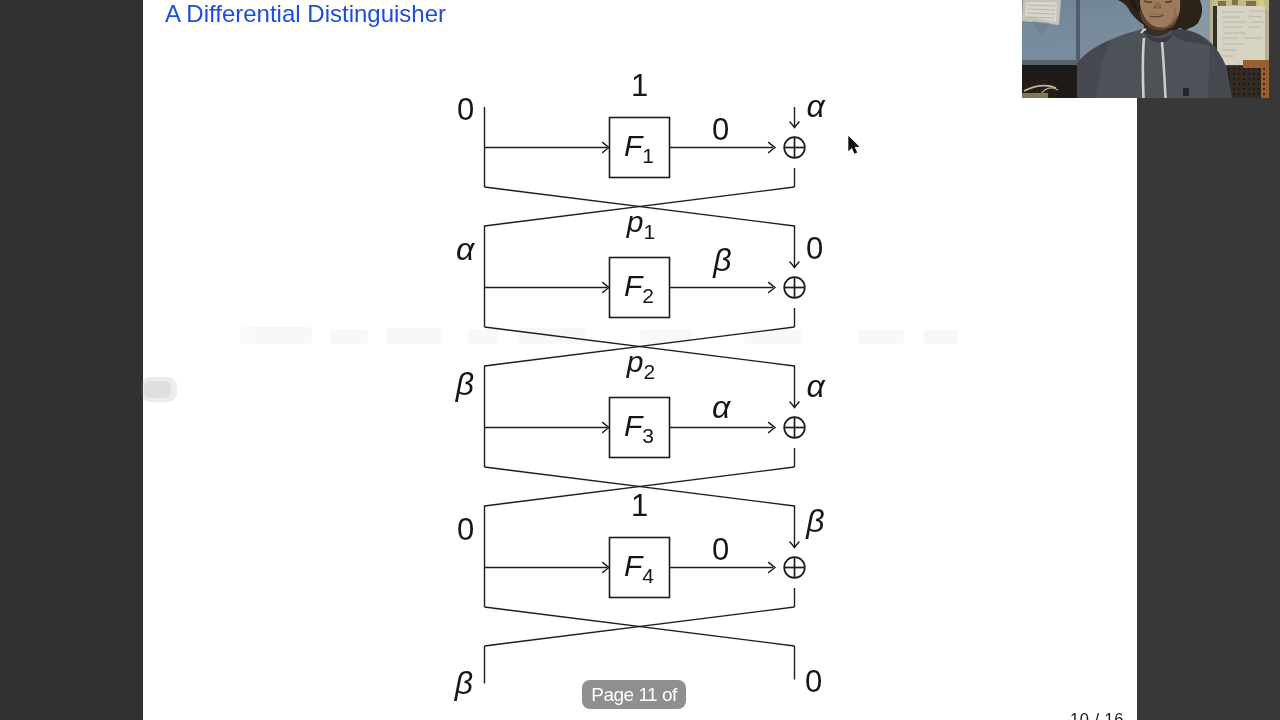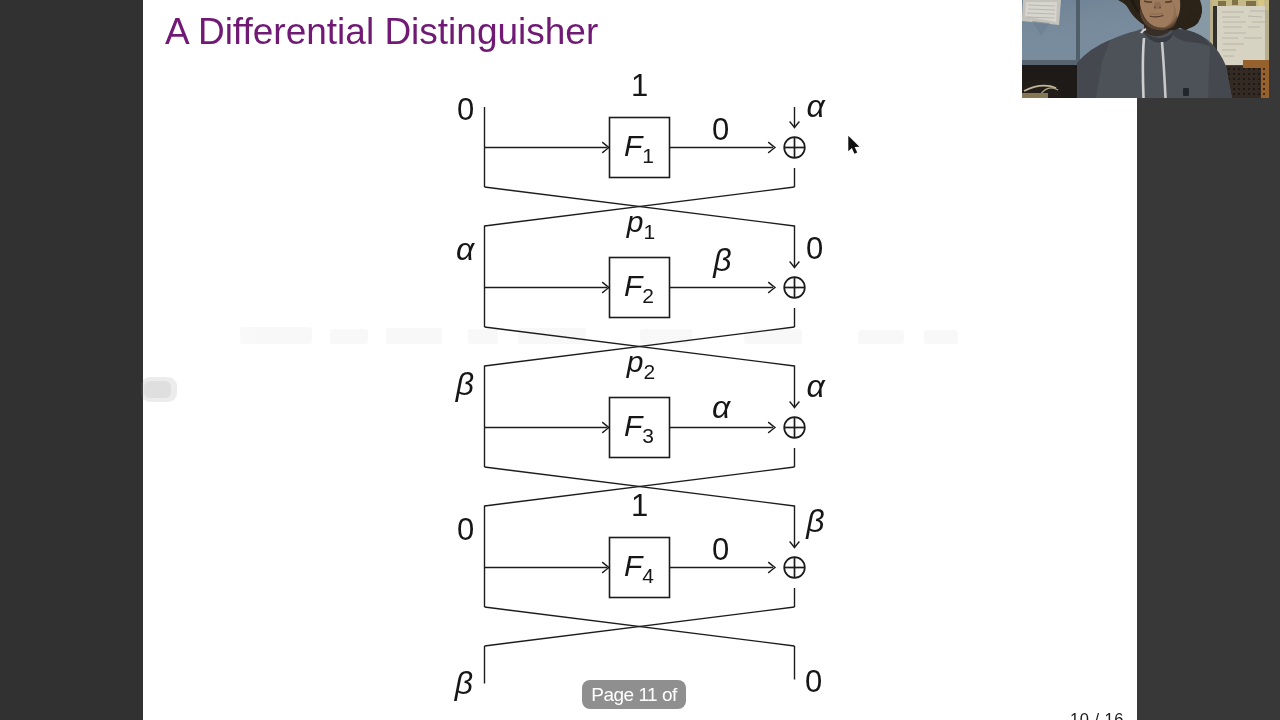--- a/index.html
+++ b/index.html
@@ -1,18 +1,18 @@
 <!DOCTYPE html>
 <html><head><meta charset="utf-8"><title>slide</title>
 <style>
 html,body{margin:0;padding:0;width:1280px;height:720px;overflow:hidden;background:#ffffff;}
 body{font-family:"Liberation Sans",sans-serif;}
 #leftbar{position:absolute;left:0;top:0;width:143px;height:720px;background:#313131;}
 #rightbar{position:absolute;left:1137px;top:0;width:143px;height:720px;background:#383838;}
-#title{position:absolute;left:165px;top:11px;font-size:37px;color:#701a75;white-space:nowrap;font-family:"Liberation Sans",sans-serif;}
+#title{position:absolute;left:165px;top:0;font-size:24px;color:#1d4ed8;white-space:nowrap;font-family:"Liberation Sans",sans-serif;}
 #badge{position:absolute;left:582px;top:680px;width:104px;height:29px;background:#8f8f8f;border-radius:8px;color:#fff;font-size:19px;letter-spacing:-0.5px;text-align:center;line-height:29px;font-family:"Liberation Sans",sans-serif;}
 #pagenum{position:absolute;left:1070px;top:710px;font-size:16.5px;color:#1a1a1a;letter-spacing:0.5px;font-family:"Liberation Sans",sans-serif;}
 </style></head>
 <body>
 <div id="leftbar"></div>
 <div id="rightbar"></div>
 <div id="title">A Differential Distinguisher</div>
 <svg width="1280" height="720" style="position:absolute;left:0;top:0">
 <defs>
 <linearGradient id="wallg" x1="0" y1="0" x2="0.3" y2="1">

